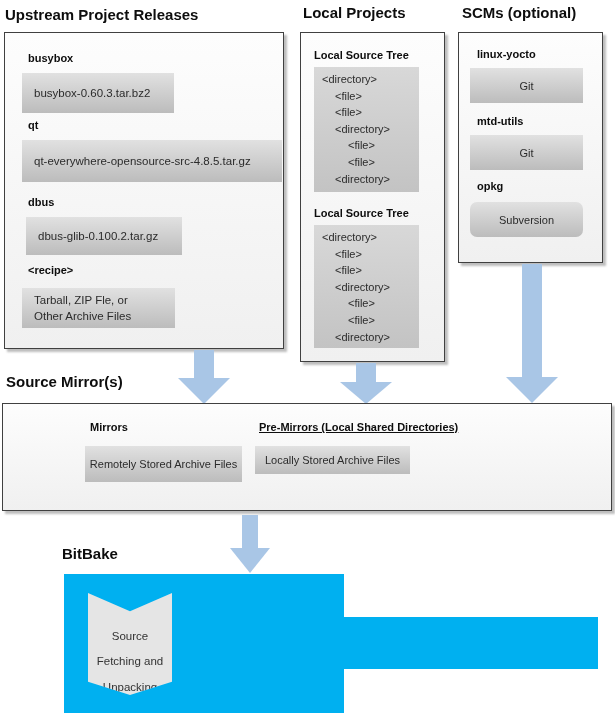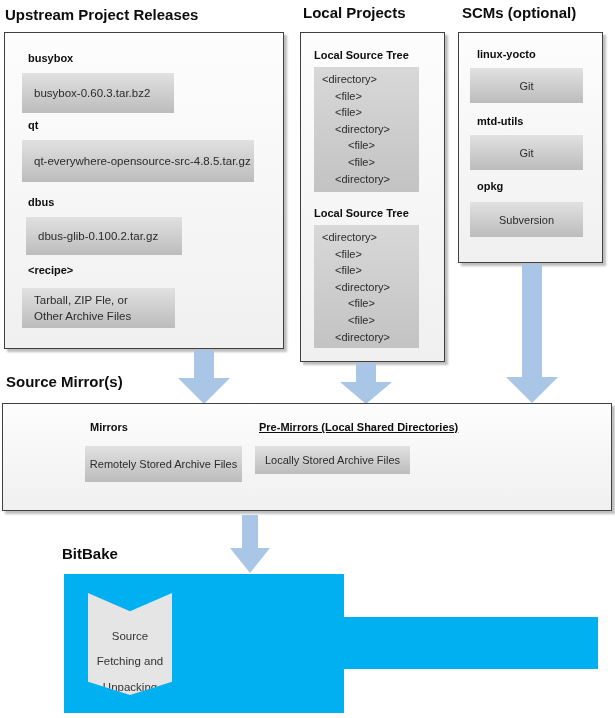--- a/index.html
+++ b/index.html
@@ -50,21 +50,21 @@
   <div class="sec-title" style="left:462px;top:4px;">SCMs (optional)</div>
   <div class="sec-title" style="left:6px;top:373px;">Source Mirror(s)</div>
   <div class="sec-title" style="left:62px;top:545px;">BitBake</div>
 
   <div class="outer-box" style="left:4px;top:32px;width:280px;height:317px;"></div>
   <div class="inner-label" style="left:28px;top:52px;">busybox</div>
   <div class="gray-box pad" style="left:22px;top:73px;width:152px;height:40px;">
     <span>busybox-0.60.3.tar.bz2</span>
   </div>
   <div class="inner-label" style="left:28px;top:119px;">qt</div>
-  <div class="gray-box pad" style="left:22px;top:140px;width:232px;height:42px;">
+  <div class="gray-box pad" style="left:22px;top:140px;width:260px;height:42px;">
     <span>qt-everywhere-opensource-src-4.8.5.tar.gz</span>
   </div>
   <div class="inner-label" style="left:28px;top:196px;">dbus</div>
   <div class="gray-box pad" style="left:26px;top:217px;width:156px;height:38px;">
     <span>dbus-glib-0.100.2.tar.gz</span>
   </div>
   <div class="inner-label" style="left:28px;top:264px;">&lt;recipe&gt;</div>
   <div class="gray-box two-line" style="left:22px;top:288px;width:153px;height:40px;">
     <span>Tarball, ZIP Fle, or</span>
     <span>Other Archive Files</span>
@@ -95,21 +95,21 @@
   <div class="outer-box" style="left:458px;top:32px;width:145px;height:231px;"></div>
   <div class="inner-label" style="left:477px;top:48px;">linux-yocto</div>
   <div class="gray-box center" style="left:470px;top:68px;width:113px;height:35px;">
     <span>Git</span>
   </div>
   <div class="inner-label" style="left:477px;top:115px;">mtd-utils</div>
   <div class="gray-box center" style="left:470px;top:135px;width:113px;height:35px;">
     <span>Git</span>
   </div>
   <div class="inner-label" style="left:477px;top:180px;">opkg</div>
-  <div class="gray-box center" style="left:470px;top:202px;width:113px;height:35px;">
+  <div class="gray-box center" style="left:470px;top:202px;width:113px;height:35px;border-radius:7px;">
     <span>Subversion</span>
   </div>
 
   <div class="arrow" style="left:178px;top:350px;width:52px;height:54px;">
     <div class="shaft" style="left:16px;top:0;width:20px;height:29px;"></div>
     <div class="head" style="left:0;top:28px;border-left:26px solid transparent;border-right:26px solid transparent;border-top:26px solid #a9c6e6;"></div>
   </div>
   <div class="arrow" style="left:340px;top:363px;width:52px;height:41px;">
     <div class="shaft" style="left:16px;top:0;width:20px;height:20px;"></div>
     <div class="head" style="left:0;top:19px;border-left:26px solid transparent;border-right:26px solid transparent;border-top:22px solid #a9c6e6;"></div>

